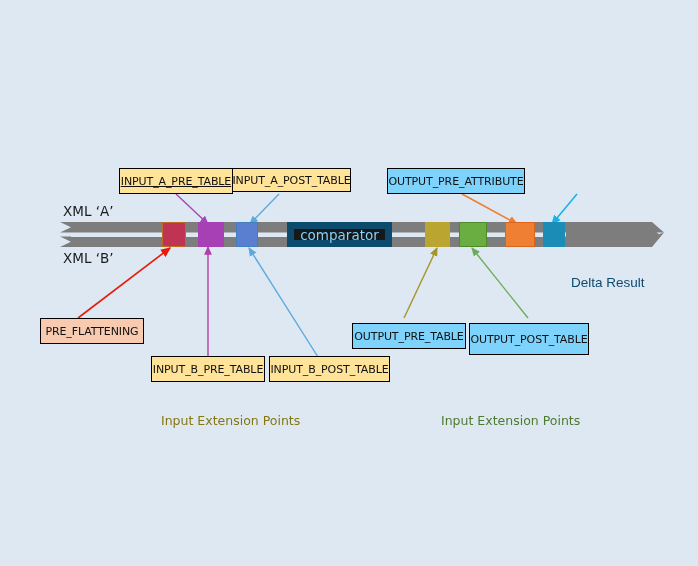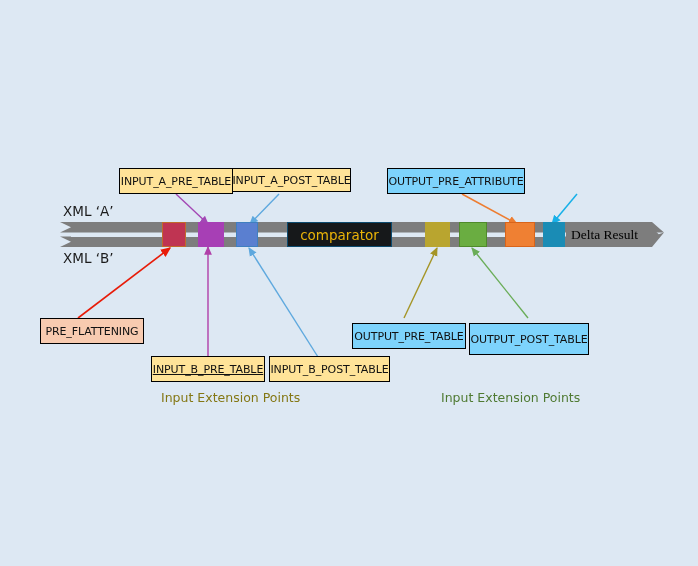--- a/index.html
+++ b/index.html
@@ -47,46 +47,48 @@
     font-size: 13.5px;
     color: #1b1b1b;
     font-family: "DejaVu Sans", sans-serif;
     white-space: nowrap;
   }
   .section-cap {
     position: absolute;
     font-size: 12.5px;
     font-family: "DejaVu Sans", sans-serif;
     white-space: nowrap;
+    margin-top: 23px;
   }
   .cap-input  { color: #847714; }
   .cap-output { color: #4f7a32; }
 
   .blk {
     position: absolute;
     box-sizing: border-box;
   }
   .comparator {
     position: absolute;
     box-sizing: border-box;
     background: #16181a;
-    border: 1px solid #0c4a6e;
+    border: 7px solid #0c4a6e;
     display: flex;
     align-items: center;
     justify-content: center;
-    color: #eab308;
+    color: #7dd3fc;
     font-size: 13.5px;
     font-family: "DejaVu Sans", sans-serif;
   }
   .delta-text {
     position: absolute;
-    color: #000000;
+    color: #0c4a6e;
     font-size: 13.5px;
-    font-family: Liberation Serif, serif;
-    white-space: nowrap;
+    font-family: Liberation Sans, sans-serif;
+    white-space: nowrap;
+    margin-top: 48px;
   }
 </style>
 </head>
 <body>
 
 <div id="stage">
 
   <svg id="wires" viewBox="0 0 698 566">
     <defs>
       <marker id="ah-red" markerWidth="7" markerHeight="7" refX="5.6" refY="3.2" orient="auto">
@@ -165,38 +167,38 @@
 
   <div class="comparator" style="left:287px;top:222px;width:105px;height:25px;">
     <span>comparator</span>
   </div>
 
   <div class="delta-text" style="left:571px;top:227px;">Delta Result</div>
 
   <div class="stream-label" style="left:63px;top:203px;text-align:right;">XML ‘A’</div>
   <div class="stream-label" style="left:63px;top:250px;">XML ‘B’</div>
 
-  <div class="lbl lbl-yellow" style="left:119px;top:168px;width:114px;height:26px;">
+  <div class="lbl lbl-yellow" style="left:119px;top:168px;width:114px;height:26px;text-decoration:underline;">
     <span>INPUT_A_PRE_TABLE</span>
   </div>
 
   <div class="lbl lbl-yellow" style="left:232px;top:168px;width:119px;height:24px;">
     <span>INPUT_A_POST_TABLE</span>
   </div>
 
   <div class="lbl lbl-green" style="left:387px;top:168px;width:138px;height:26px;">
     <span>OUTPUT_PRE_ATTRIBUTE</span>
   </div>
 
 
   <div class="lbl lbl-peach" style="left:40px;top:318px;width:104px;height:26px;">
     <span>PRE_FLATTENING</span>
   </div>
 
-  <div class="lbl lbl-yellow" style="left:151px;top:356px;width:114px;height:26px;text-decoration:underline;">
+  <div class="lbl lbl-yellow" style="left:151px;top:356px;width:114px;height:26px;">
     <span>INPUT_B_PRE_TABLE</span>
   </div>
 
   <div class="lbl lbl-yellow" style="left:269px;top:356px;width:121px;height:26px;">
     <span>INPUT_B_POST_TABLE</span>
   </div>
 
   <div class="lbl lbl-green" style="left:352px;top:323px;width:114px;height:26px;">
     <span>OUTPUT_PRE_TABLE</span>
   </div>

